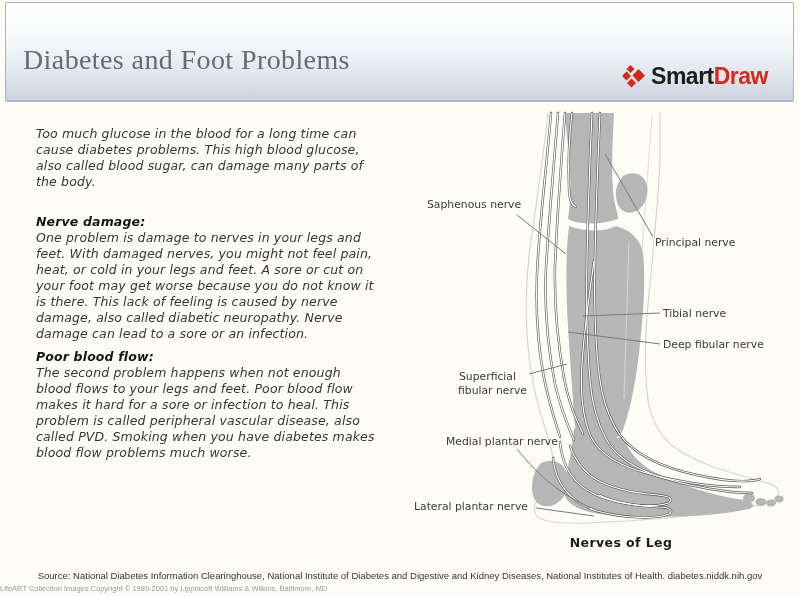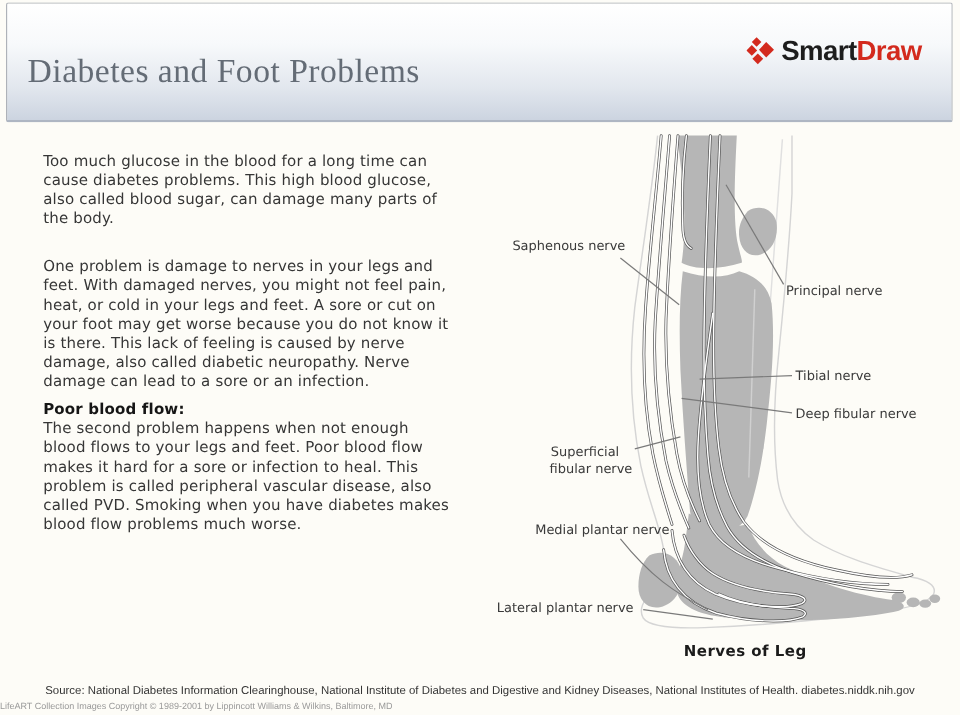--- a/index.html
+++ b/index.html
@@ -18,35 +18,35 @@
     border-bottom:2px solid #aeb6c3;
     border-radius:2px;
     background:linear-gradient(180deg,#ffffff 0%,#f7f9fb 35%,#e2e7ee 72%,#ccd4e0 100%);
   }
   .page-title{
     position:absolute;left:17px;top:42px;margin:0;
     font-family:"Liberation Serif",serif;font-weight:400;
     font-size:28px;line-height:30px;color:#646c76;letter-spacing:.4px;
   }
   .logo{
-    position:absolute;right:25px;top:26px;height:26px;
+    position:absolute;right:25px;top:60px;height:26px;
     display:flex;align-items:center;gap:5px;justify-content:center;
   }
   .logo-text{
     font-family:"Liberation Sans",sans-serif;font-weight:bold;
     font-size:23px;letter-spacing:-.5px;color:#1d1d1d;white-space:nowrap;
   }
   .logo-draw{color:#d32a1e;}
 
   
   .copy{
     position:absolute;left:36px;top:126px;width:380px;
     font-size:12.5px;line-height:16px;color:#363636;letter-spacing:.15px;
   }
-  .copy p,.copy h2{white-space:pre-line;}
+  .copy p,.copy h2{white-space:pre-line;font-style:italic;}
   .copy p{margin:0;}
   .copy .intro{margin-bottom:24px;}
   .copy .lead{margin-bottom:10px;}
   .copy h2{
     margin:0;font-size:12.5px;line-height:16px;font-weight:bold;color:#151515;
   }
   .copy .body-1{margin-bottom:7px;}
 
   
   .fig{position:absolute;left:402px;top:106px;width:396px;height:450px;}
@@ -79,20 +79,21 @@
       </svg>
       <span class="logo-text"><span>Smart</span><span class="logo-draw">Draw</span></span>
     </div>
   </header>
 
   <section class="copy">
     <p class="intro">Too much glucose in the blood for a long time can
 cause diabetes problems. This high blood glucose,
 also called blood sugar, can damage many parts of
 the body.</p>
+    <h2>Nerve damage:</h2>
     <p class="body-1">One problem is damage to nerves in your legs and
 feet. With damaged nerves, you might not feel pain,
 heat, or cold in your legs and feet. A sore or cut on
 your foot may get worse because you do not know it
 is there. This lack of feeling is caused by nerve
 damage, also called diabetic neuropathy. Nerve
 damage can lead to a sore or an infection.</p>
     <h2>Poor blood flow:</h2>
     <p class="body-2">The second problem happens when not enough
 blood flows to your legs and feet. Poor blood flow

